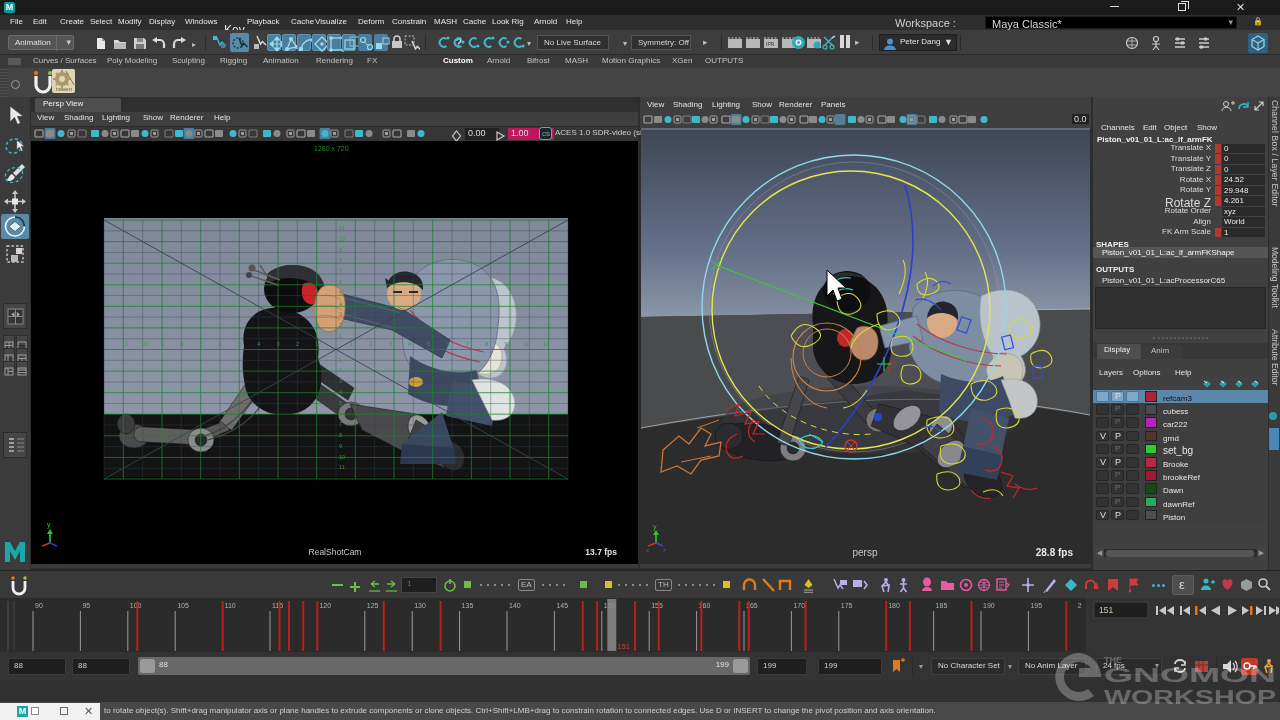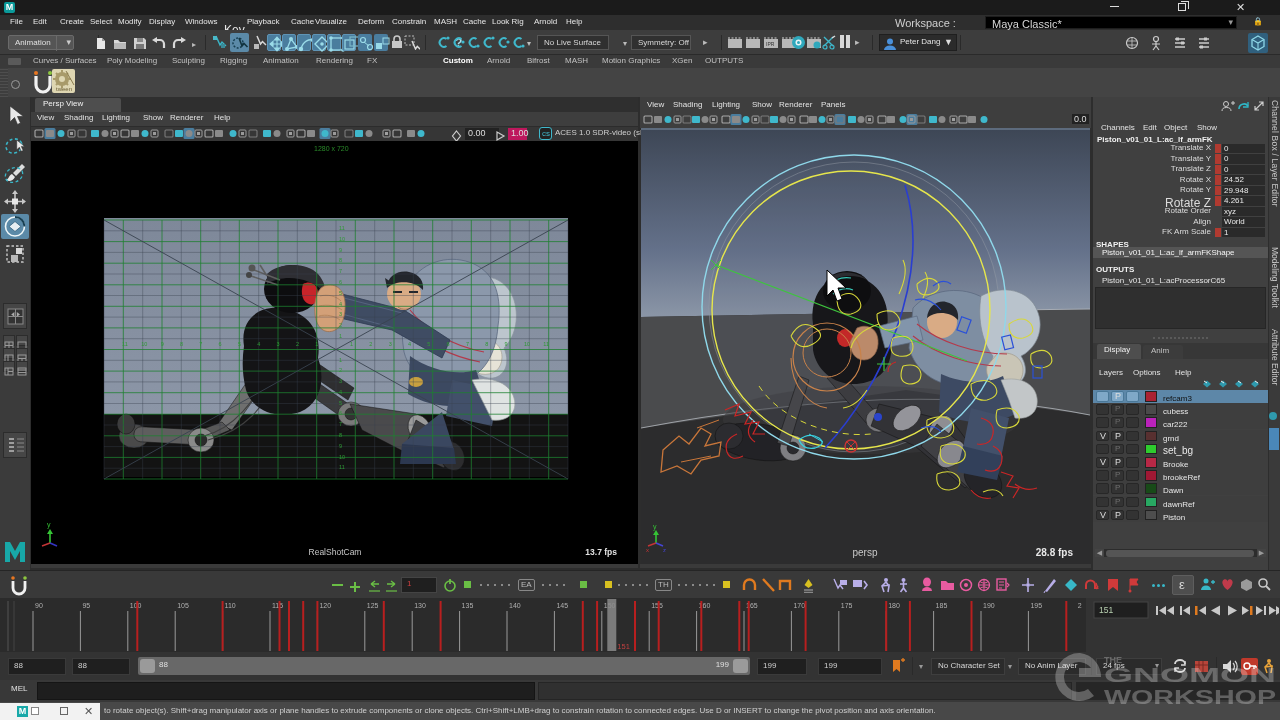--- a/index.html
+++ b/index.html
@@ -417,21 +417,21 @@
         <rect x="360" y="4" width="8" height="7" rx="1" fill="none" stroke="#a8a8a8" stroke-width="1.1"></rect>
         <rect x="374" y="4" width="8" height="7" rx="1" fill="#8a8a8a"></rect>
         <circle cx="388" cy="7.5" r="3.5" fill="#3fb8cc"></circle>
       </svg>
       <div style="position:absolute;left:434px;top:31px;width:34px;height:12px;background:#222;">
         <span style="white-space:nowrap;position:absolute;left:3px;top:0px;font-size:9px;color:#ddd;">0.00</span>
       </div>
       <div style="position:absolute;left:420px;top:31px;width:11px;height:12px;"><svg width="11" height="12">
           <path d="M5.5 1 l4 5 -4 5 -4 -5 z" fill="none" stroke="#ccc" stroke-width="1.2"></path>
         </svg></div>
-      <div style="position:absolute;left:477px;top:31px;width:19px;height:12px;background:#be185d;">
+      <div style="position:absolute;left:477px;top:31px;width:46px;height:12px;background:#be185d;">
         <span style="white-space:nowrap;position:absolute;left:3px;top:0px;font-size:9px;color:#ddd;">1.00</span>
       </div>
       <div style="position:absolute;left:464px;top:31px;width:11px;height:12px;"><svg width="11" height="12">
           <path d="M2 2 v8 l7 -4 z" fill="none" stroke="#ccc" stroke-width="1.2"></path>
         </svg></div>
       <div style="position:absolute;left:508px;top:30px;width:13px;height:13px;background:#222;border:1px solid #3fb8cc;border-radius:3px;">
         <span style="white-space:nowrap;position:absolute;left:2px;top:1px;font-size:8px;color:#3fb8cc;">cs</span>
       </div>
       <span style="white-space:nowrap;position:absolute;left:524px;top:31px;font-size:8px;color:#cfcfcf;">ACES 1.0 SDR-video (sRG</span>
       <div id="lscene" style="position:absolute;left:0;top:44px;width:607px;height:423px;background:#000;"><svg width="607" height="423" viewBox="0 0 607 423">
@@ -1301,26 +1301,20 @@
         </svg></div>
       <div style="position:absolute;left:1241px;top:6px;width:17px;height:17px;background:#c0392b;border-radius:2px;"><svg width="17" height="17">
           <circle cx="6" cy="8" r="3" fill="none" stroke="#fff" stroke-width="1.4"></circle>
           <path d="M9 8 h6 M13 8 v3 M15 8 v2" stroke="#fff" stroke-width="1.4"></path>
         </svg></div>
       <div style="position:absolute;left:1261px;top:6px;width:16px;height:17px;"><svg width="16" height="17">
           <circle cx="8" cy="3" r="2" fill="#e8a33a"></circle>
           <path d="M8 5 l-4 4 2 6 M8 5 l3 4 -1 6 M4 9 l8 -1" stroke="#e8a33a" stroke-width="1.5" fill="none"></path>
         </svg></div>
     </div>
-<div class="abs" id="melrow" style="left:0;top:680px;width:1280px;height:22px;background:#383838;">
-      <span style="white-space:nowrap;position:absolute;left:11px;top:4px;font-size:8px;color:#e0e0e0;">MEL</span>
-      <div style="position:absolute;left:37px;top:2px;width:498px;height:18px;background:#1e1e1e;border:1px solid #151515;"></div>
-      <div style="position:absolute;left:538px;top:2px;width:534px;height:18px;background:#303030;border:1px solid #252525;"></div>
-      <div style="position:absolute;left:1076px;top:2px;width:204px;height:18px;background:#262626;"></div>
-    </div>
 <div class="abs" id="helprow" style="left:0;top:702px;width:1280px;height:18px;background:#484848;">
       <span style="white-space:nowrap;position:absolute;left:104px;top:4px;font-size:8px;color:#cfcfcf;">to rotate object(s). Shift+drag manipulator axis or plane handles to extrude components or clone objects. Ctrl+Shift+LMB+drag to constrain rotation to connected edges. Use D or INSERT to change the pivot position and axis orientation.</span>
       <div style="position:absolute;left:0;top:1px;width:100px;height:17px;background:#f2f2f2;">
         <div style="position:absolute;left:17px;top:3px;width:11px;height:11px;background:#18a8a8;color:#fff;font-size:9px;font-weight:bold;text-align:center;line-height:11px;">M</div>
         <div style="position:absolute;left:31px;top:4px;width:8px;height:8px;border:1px solid #888;background:#fff;"></div>
         <div style="position:absolute;left:60px;top:4px;width:8px;height:8px;border:1px solid #666;"></div>
         <span style="white-space:nowrap;position:absolute;left:84px;top:2px;color:#555;font-size:11px;">✕</span>
       </div>
     </div>
 <div class="abs" style="left:1052px;top:651px;width:228px;height:54px;opacity:.27;pointer-events:none;"><svg width="230" height="56">

